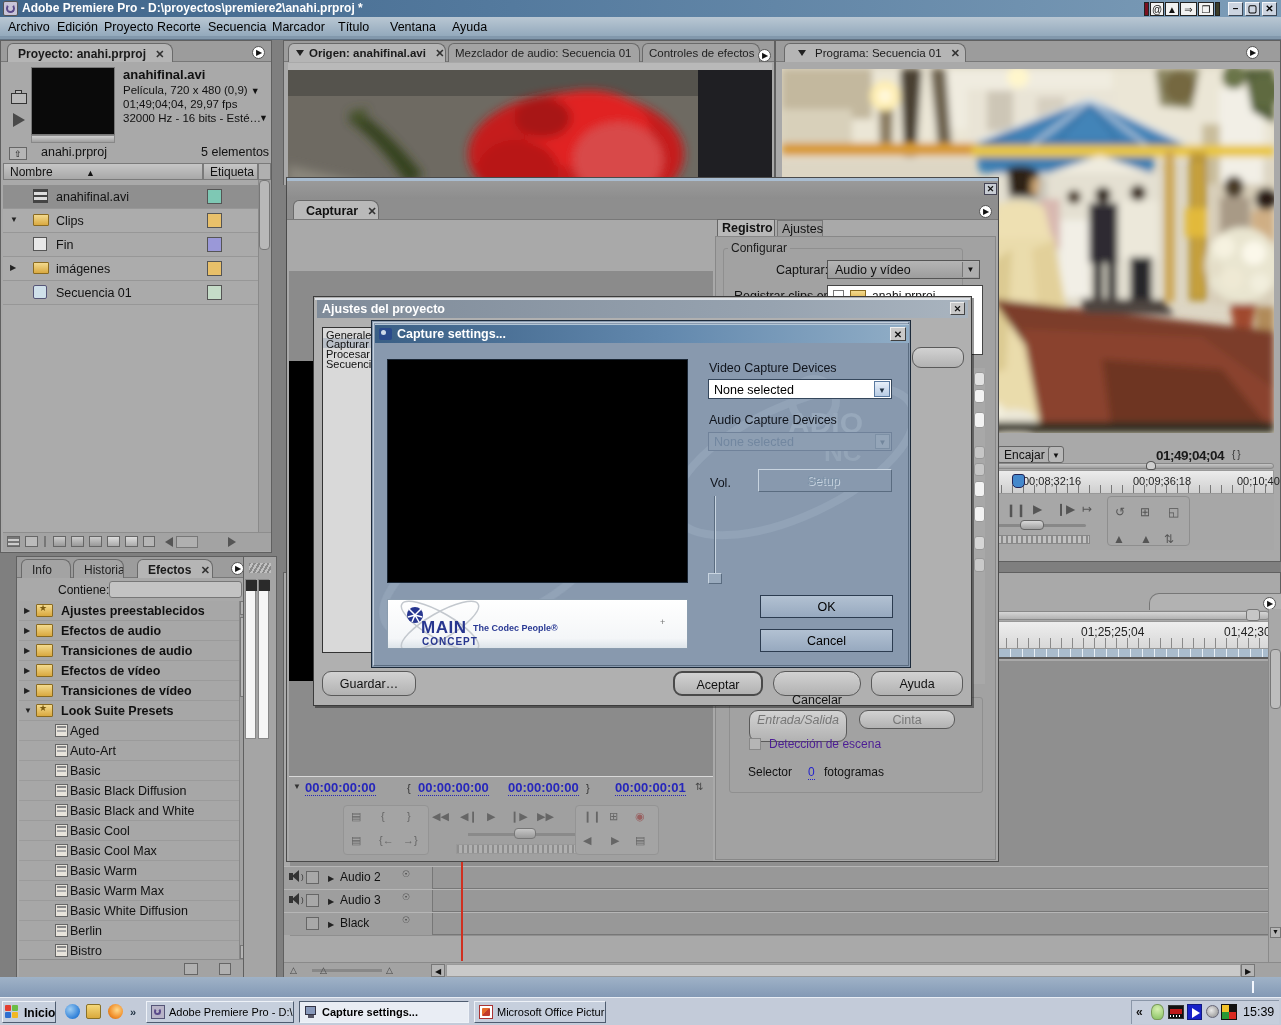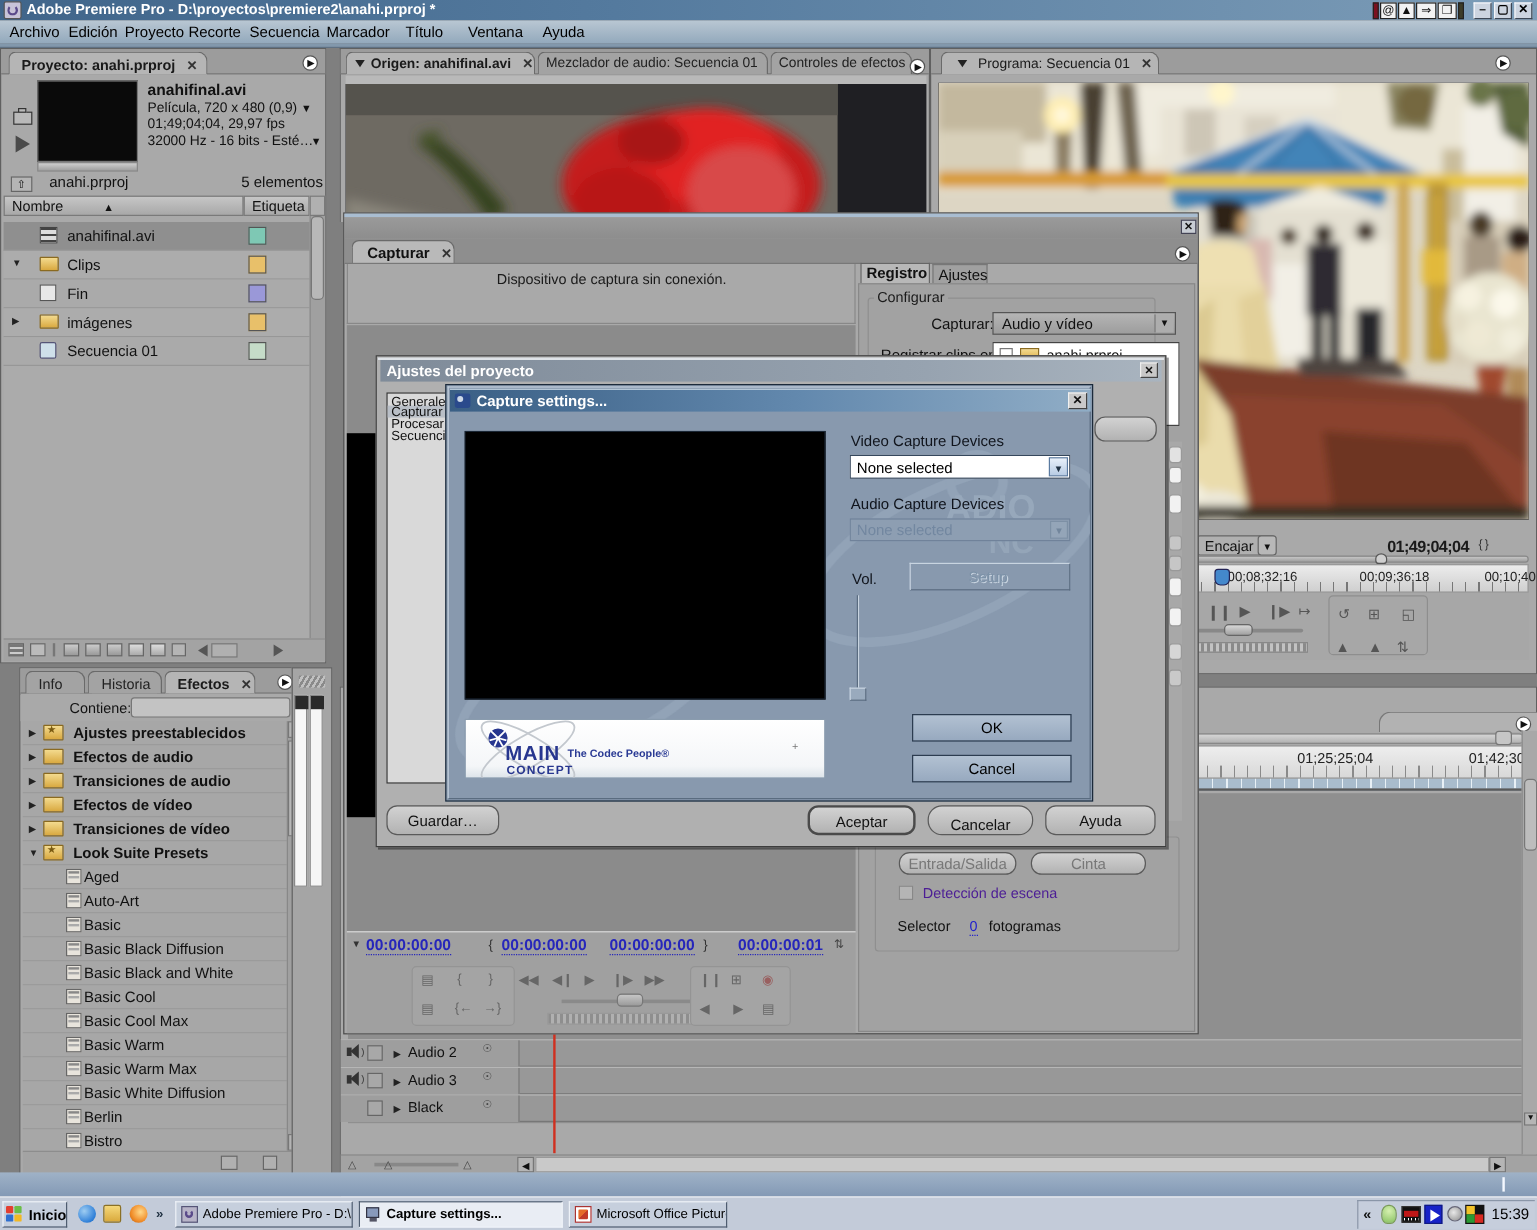--- a/index.html
+++ b/index.html
@@ -204,21 +204,21 @@
     <div style="position:absolute;left:140px;top:3px;width:12px;height:11px;background:#b5b5b5;border:1px solid #666;"></div>
     <div style="position:absolute;left:162px;top:4px;width:0;height:0;border-right:8px solid #555;border-top:5px solid transparent;border-bottom:5px solid transparent;"></div>
     <div style="position:absolute;left:173px;top:3px;width:22px;height:12px;background:#b0b0b0;border:1px solid #777;"></div>
     <div style="position:absolute;left:225px;top:4px;width:0;height:0;border-left:8px solid #555;border-top:5px solid transparent;border-bottom:5px solid transparent;"></div>
   </div>
 </div>
 
 <div class="panel" id="fxpanel" style="left:16px;top:556px;width:241px;height:424px;">
   <div class="tabrow"></div>
   <div class="tab dim" style="left:4px;width:50px;">Info</div>
-  <div class="tab dim" style="left:56px;width:62px;text-align:center;">Historia</div>
+  <div class="tab dim" style="left:56px;width:51px;text-align:center;">Historia</div>
   <div class="tab" style="left:120px;width:76px;">Efectos <span class="tabx">✕</span></div>
   <div class="pcirc" style="left:214px;top:5px;"></div>
   <div class="abs" style="left:0px;top:22px;width:239px;height:22px;background:#a9a9a9;">
     <span style="position:absolute;left:41px;top:4px;font-size:12px;">Contiene:</span>
     <div class="abs" style="left:92px;top:2px;width:133px;height:17px;background:#c3c3c3;border:1px solid #777;border-radius:3px;"></div>
   </div>
   <div id="fxlist" class="abs" style="left:2px;top:44px;width:220px;height:358px;background:#a7a7a7;">
       <div style="position:absolute;left:0;top:0px;width:220px;height:20px;border-bottom:1px solid #9b9b9b;">
         <span style="position:absolute;left:5px;top:5px;font-size:8px;color:#222;">▶</span>
         <span style="position:absolute;left:17px;top:3px;width:17px;height:13px;background:linear-gradient(#f3da8e,#d9a940);border:1px solid #8a6a20;border-radius:1px;"></span>
@@ -594,23 +594,20 @@
   <div class="abs" style="left:0;top:0;width:711px;height:3px;background:#a9bdd1;"></div>
   <div class="abs" style="left:0;top:3px;width:711px;height:18px;background:linear-gradient(#9a9a9a,#8d8d8d);">
     <div class="abs" style="left:697px;top:2px;width:13px;height:12px;background:#c8cdd4;border:1px solid #445;font-size:9px;font-weight:bold;text-align:center;line-height:11px;">✕</div>
   </div>
   <div class="abs" style="left:0;top:21px;width:711px;height:21px;background:#8e8e8e;"></div>
 
   <div class="abs" style="left:6px;top:22px;width:86px;height:20px;background:#b9b9b9;border:1px solid #6a6a6a;border-bottom:none;border-radius:6px 8px 0 0;font-weight:bold;font-size:12.5px;padding:3px 0 0 12px;">Capturar <span class="tabx">✕</span></div>
   <div class="abs" style="left:0;top:41px;width:711px;height:1px;background:#787878;"></div>
   <div class="pcirc" style="left:692px;top:27px;"></div>
 
-  <div class="abs" style="left:2px;top:42px;width:424px;height:50px;background:#a9a9a9;border:1px solid #888;border-top:none;">
-    <span style="position:absolute;left:124px;top:6px;font-size:12px;color:#1a1a1a;">Dispositivo de captura sin conexión.</span>
-  </div>
 
   <div class="abs" style="left:2px;top:93px;width:424px;height:505px;background:#8b8b8b;"></div>
   <div class="abs" style="left:2px;top:183px;width:424px;height:320px;background:#000;"></div>
 
   <div class="abs" style="left:428px;top:41px;width:283px;height:642px;">
     <div class="abs" style="left:2px;top:0px;width:58px;height:17px;background:#b8b8b8;border:1px solid #666;border-bottom:none;font-weight:bold;font-size:12.5px;padding:1px 0 0 4px;">Registro</div>
     <div class="abs" style="left:62px;top:1px;width:46px;height:16px;background:#a0a0a0;border:1px solid #777;border-bottom:none;font-size:12.5px;padding:1px 0 0 4px;">Ajustes</div>
     <div class="abs" style="left:0px;top:17px;width:281px;height:624px;border:1px solid #888;background:#a2a2a2;"></div>
 
     <fieldset style="position:absolute;left:8px;top:22px;width:240px;height:88px;border:1px solid #8f8f8f;border-radius:3px;">
@@ -621,21 +618,21 @@
       <div style="position:absolute;right:1px;top:1px;width:16px;height:15px;background:#adadad;border-left:1px solid #777;font-size:8px;text-align:center;padding-top:3px;">▼</div>
     </div>
     <span class="abs" style="left:19px;top:70px;font-size:12.5px;">Registrar clips en:</span>
     <div class="abs" style="left:112px;top:66px;width:156px;height:70px;background:#fff;border:1px solid #444;">
       <span style="position:absolute;left:5px;top:4px;width:11px;height:11px;border:1px solid #777;background:#fff;"></span>
       <span style="position:absolute;left:22px;top:4px;width:16px;height:12px;background:linear-gradient(#f3da8e,#d9a940);border:1px solid #8a6a20;"></span>
       <span style="position:absolute;left:44px;top:3px;font-size:12px;">anahi.prproj</span>
     </div>
 
     <fieldset style="position:absolute;left:14px;top:478px;width:254px;height:96px;border:1px solid #8f8f8f;border-radius:3px;"></fieldset>
-    <div class="gbtn" style="left:34px;top:491px;width:98px;height:19px;color:#777;padding-top:2px;">Entrada/Salida</div>
+    <div class="gbtn" style="left:34px;top:491px;width:98px;height:32px;color:#777;padding-top:2px;font-style:italic;">Entrada/Salida</div>
     <div class="gbtn" style="left:144px;top:491px;width:96px;height:19px;color:#777;padding-top:2px;">Cinta</div>
     <span class="abs" style="left:34px;top:519px;width:12px;height:12px;border:1px solid #888;background:#b5b5b5;"></span>
     <span class="abs" style="left:54px;top:518px;font-size:12px;color:#4c1d95;">Detección de escena</span>
     <span class="abs" style="left:33px;top:546px;font-size:12px;">Selector</span>
     <span class="abs" style="left:93px;top:546px;font-size:12px;color:#2222cc;border-bottom:1px dotted #2222cc;">0</span>
     <span class="abs" style="left:109px;top:546px;font-size:12px;">fotogramas</span>
   </div>
   <div class="abs" style="left:686px;top:190px;width:12px;height:316px;background:#a8a8a8;"></div>
   <div class="abs" style="left:687px;top:194px;width:11px;height:14px;background:#e2e2e2;border:1px solid #999;border-radius:3px;"></div>
   <div class="abs" style="left:687px;top:211px;width:11px;height:14px;background:#f2f2f2;border:1px solid #999;border-radius:3px;"></div>
@@ -693,21 +690,21 @@
     <div style="padding:2px 0 0 3px;height:10px;">Generales</div>
     <div style="padding:1px 0 0 3px;height:10px;background:#b9bfc7;">Capturar</div>
     <div style="padding:1px 0 0 3px;height:10px;">Procesar</div>
     <div style="padding:1px 0 0 3px;height:10px;">Secuencia</div>
   </div>
 
   <div class="gbtn" style="left:598px;top:50px;width:52px;height:21px;"></div>
 
   <div class="gbtn" style="left:8px;top:374px;width:94px;height:25px;padding-top:5px;">Guardar…</div>
   <div class="gbtn" style="left:359px;top:374px;width:90px;height:25px;padding-top:5px;border:2px solid #4a4a4a;">Aceptar</div>
-  <div class="gbtn" style="left:459px;top:374px;width:88px;height:25px;padding-top:9px;border-radius:12px;">Cancelar</div>
+  <div class="gbtn" style="left:459px;top:374px;width:88px;height:25px;padding-top:21px;border-radius:12px;">Cancelar</div>
   <div class="gbtn" style="left:557px;top:374px;width:92px;height:25px;padding-top:5px;">Ayuda</div>
 </div>
 
 <div class="abs" id="capset" style="left:371px;top:320px;width:540px;height:348px;background:#8899ae;border:1px solid #1c2a3a;">
   <div class="abs" style="left:1px;top:1px;width:536px;height:344px;border:1px solid #c2cfdc;border-right-color:#5a6c80;border-bottom-color:#5a6c80;"></div>
 
   <svg class="abs" style="left:2px;top:20px;" width="534" height="326">
     <g fill="none" stroke="#93a4b8" stroke-width="8" opacity="0.9">
       <ellipse cx="420" cy="120" rx="130" ry="55" transform="rotate(-25 420 120)"></ellipse>
       <ellipse cx="120" cy="230" rx="120" ry="50" transform="rotate(-25 120 230)"></ellipse>

